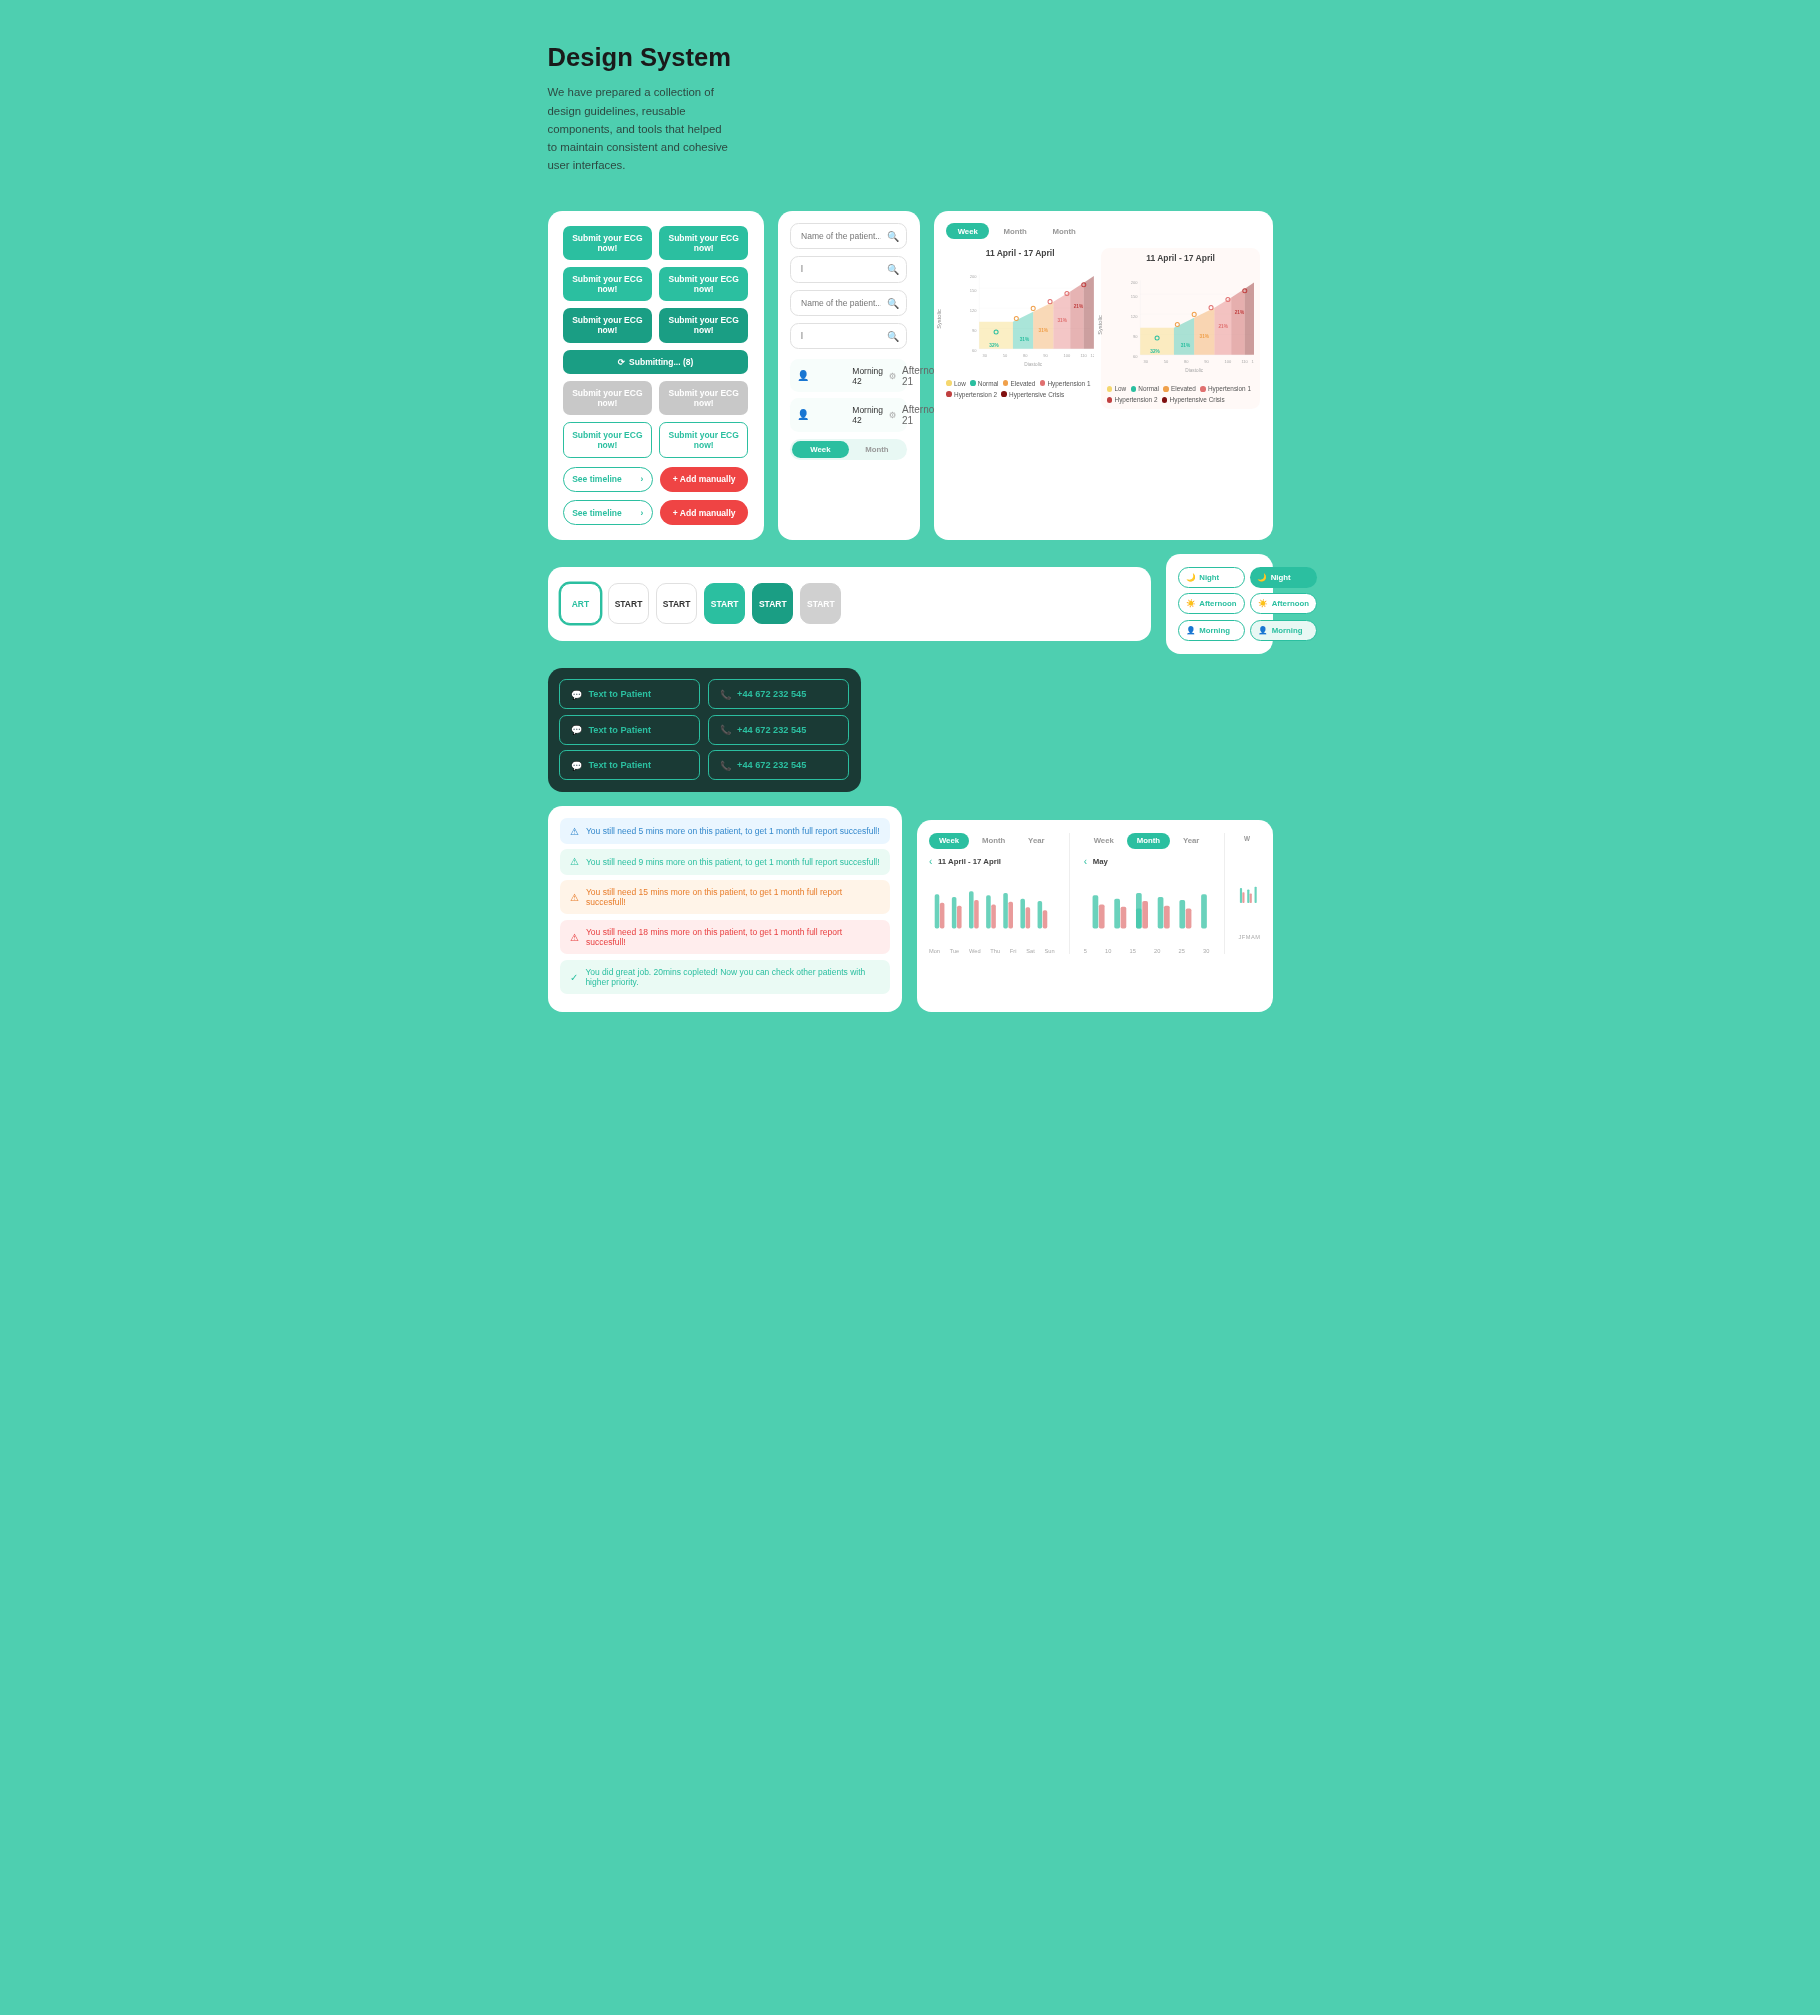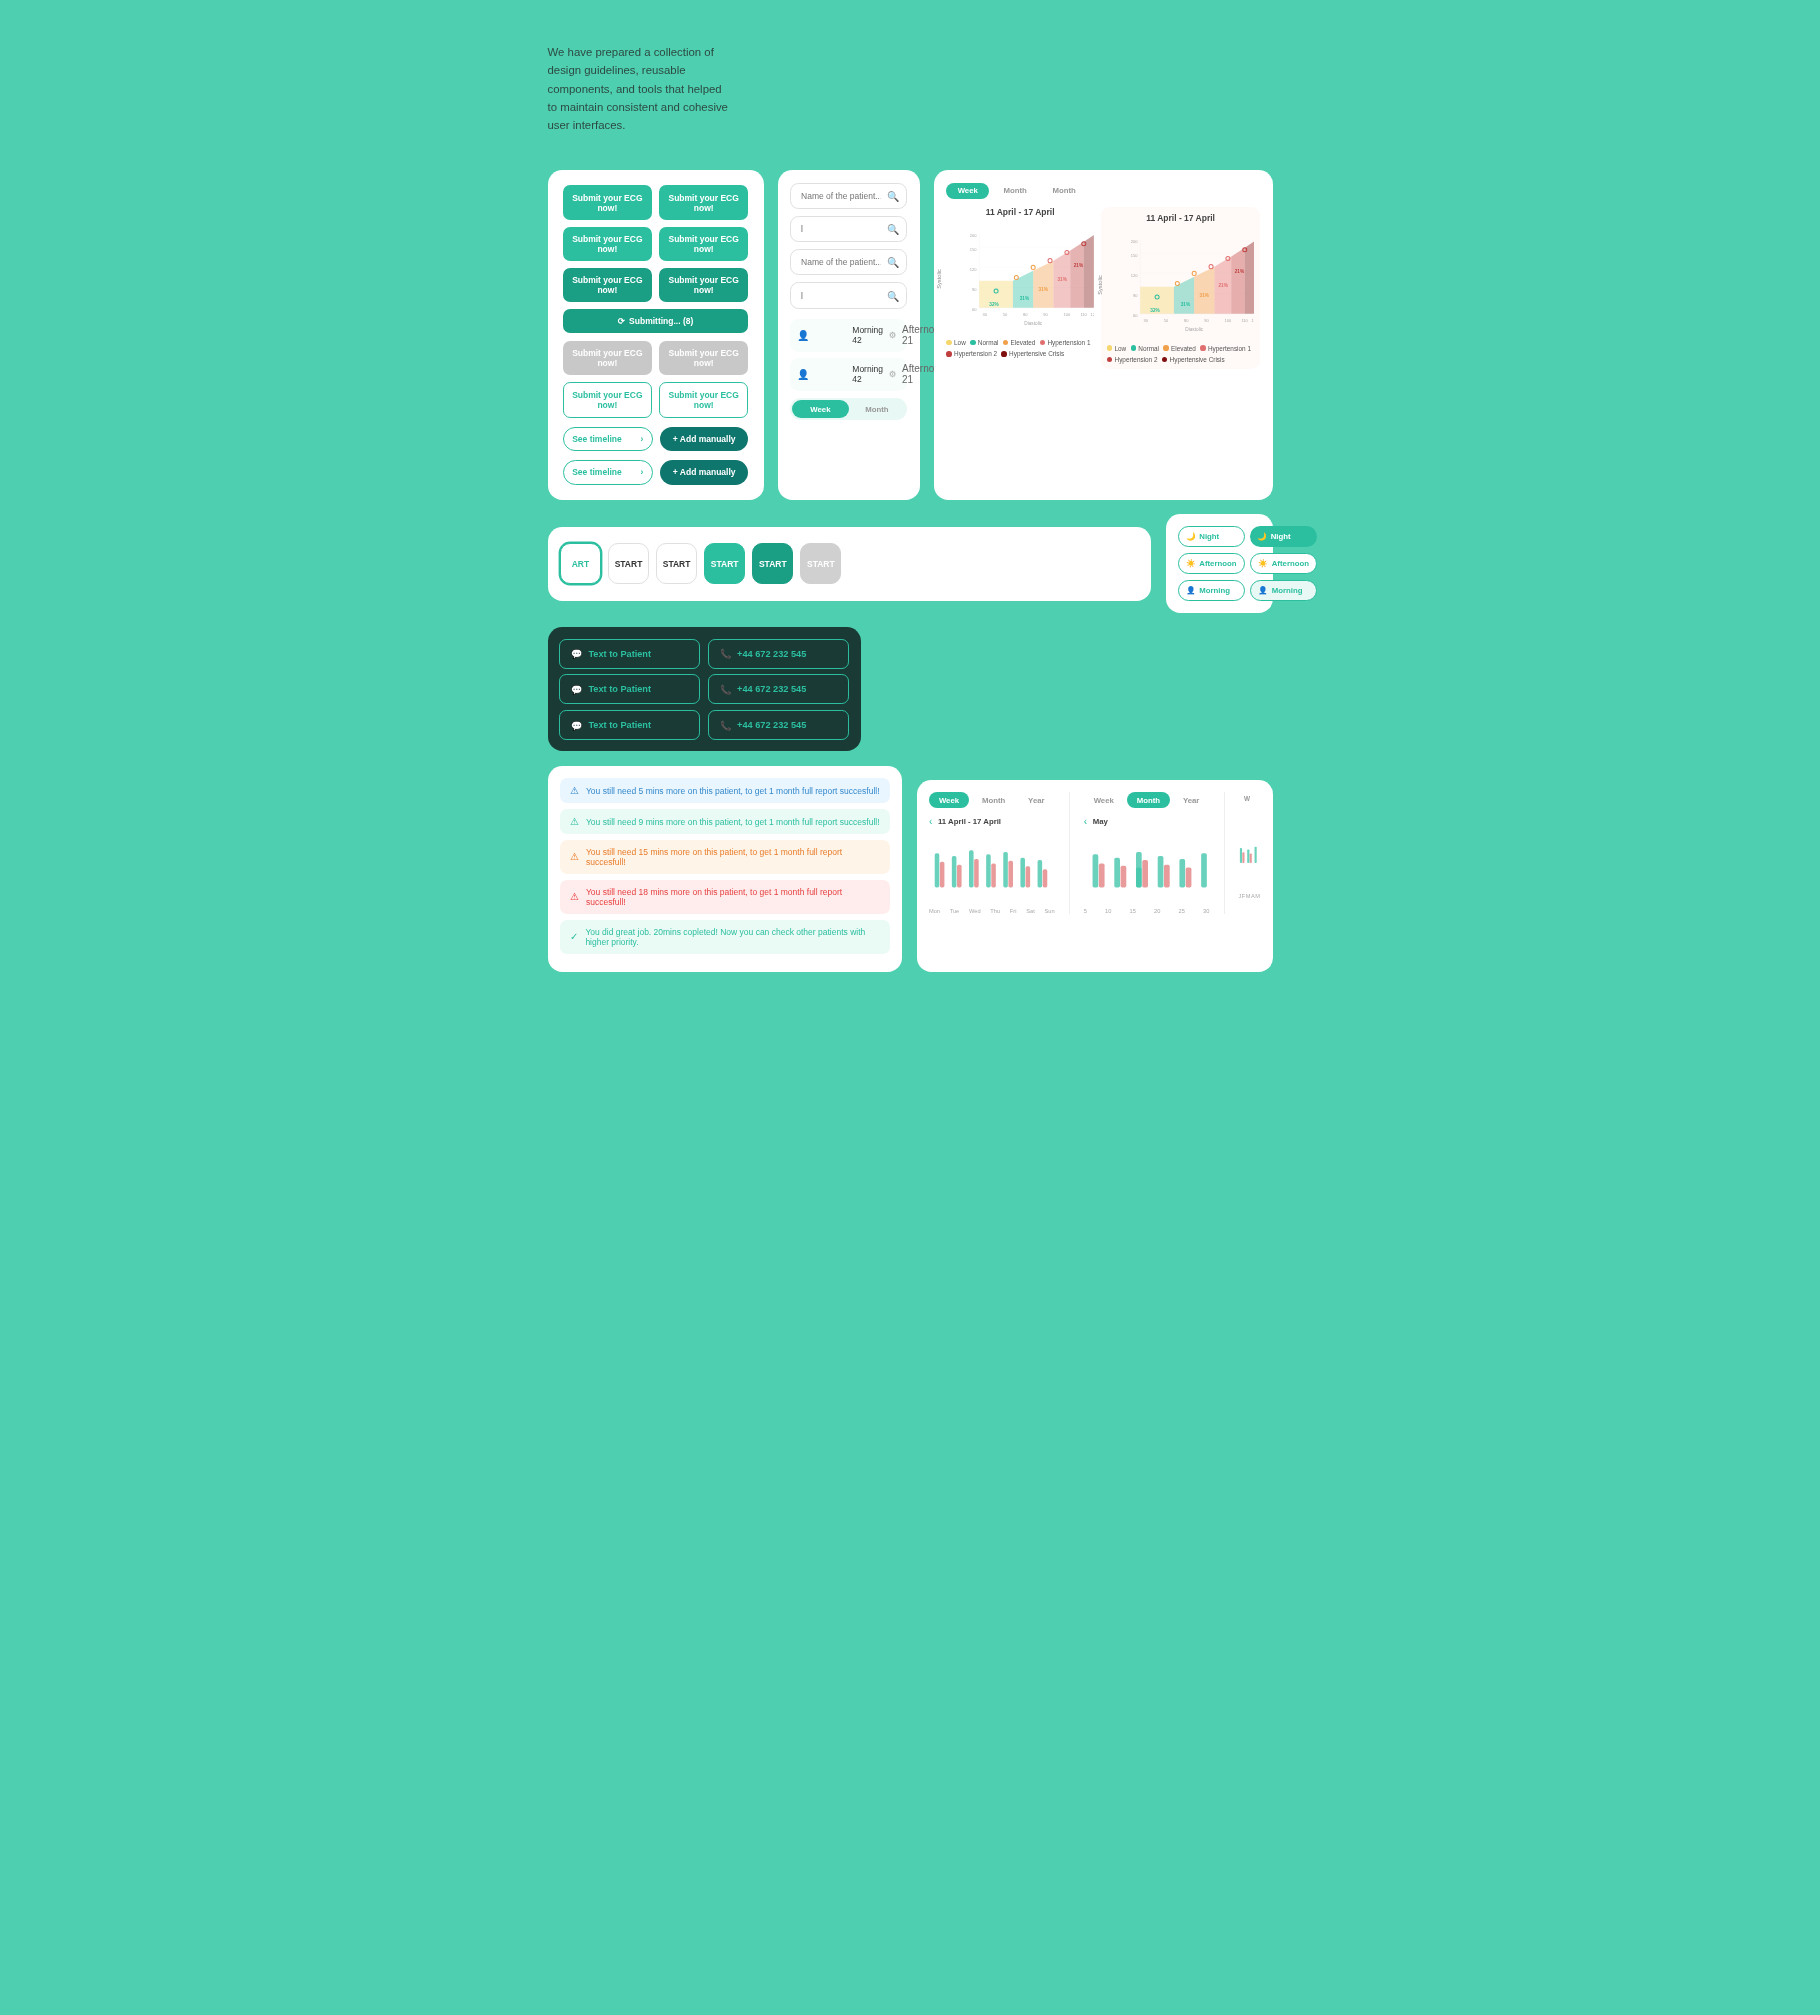--- a/index.html
+++ b/index.html
@@ -106,21 +106,21 @@
       font-weight: 600;
       cursor: pointer;
       display: flex;
       align-items: center;
       justify-content: space-between;
     }
     .btn-add {
       flex: 1;
       padding: 6.4px 8.5px;
       border-radius: 15.6px;
-      background: #0f766e;
+      background: #ef4444;
       color: white;
       border: none;
       font-size: 8.5px;
       font-weight: 600;
       cursor: pointer;
     }
 
     
     .panel-search {
       width: 142px;
@@ -429,20 +429,21 @@
       margin-top: 14.2px;
       flex-wrap: wrap;
     }
   </style>
 </head>
 <body>
 
 <div class="page-wrapper">
 
   <div class="header-section">
+    <h1 class="header-title">Design System</h1>
     <p class="header-desc">We have prepared a collection of design guidelines, reusable components, and tools that helped to maintain consistent and cohesive user interfaces.</p>
   </div>
 
   <div class="panels-row">
 
     <div class="panel panel-buttons">
       <div class="btn-row">
         <button class="btn-ecg teal">Submit your ECG now!</button>
         <button class="btn-ecg teal">Submit your ECG now!</button>
       </div>

